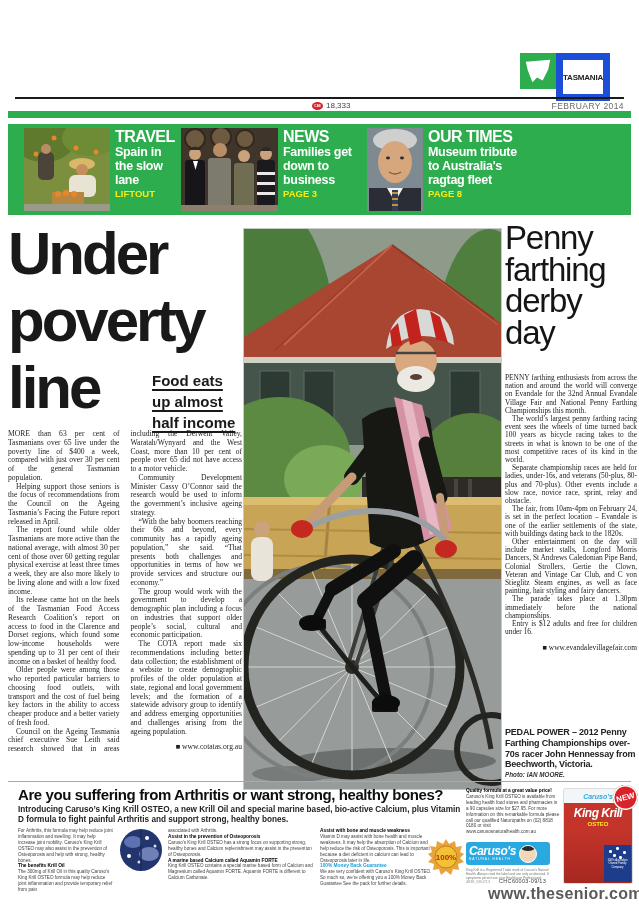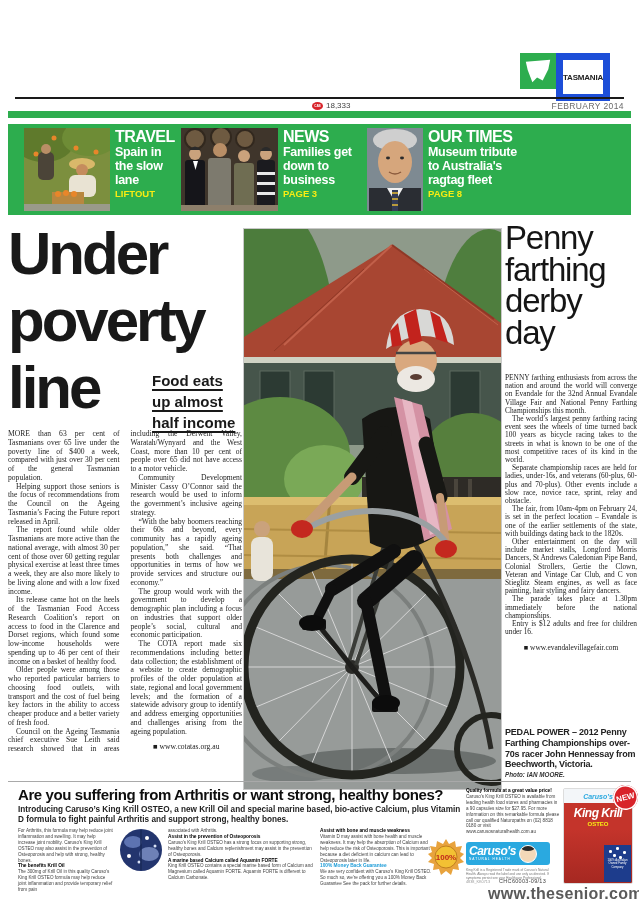--- a/index.html
+++ b/index.html
@@ -33,21 +33,21 @@
 
   
   .headline{position:absolute;left:8px;top:220px;width:238px;font-size:60px;font-weight:bold;
             letter-spacing:-3px;line-height:67px;color:#191919;}
   .subhead{position:absolute;left:152px;top:370px;width:88px;font-size:15px;font-weight:bold;line-height:21px;
            color:#191919;text-decoration:underline;text-decoration-thickness:1.5px;text-underline-offset:2.5px;}
   .article-body{position:absolute;left:8px;top:430px;width:234px;height:352px;column-count:2;column-gap:11px;
                 font-family:"Liberation Serif",serif;font-size:7.6px;line-height:8.75px;text-align:justify;color:#1c1c1c;}
   .article-body p{margin:0;}
   .article-body p + p{text-indent:8px;}
-  .article-link{text-indent:0 !important;margin-top:7px !important;text-align:center;}
+  .article-link{text-indent:0 !important;margin-top:7px !important;text-align:right;}
 
   
   .main-photo{position:absolute;left:243px;top:228px;width:257px;height:560px;border:1px solid #c9c9c9;}
 
   
   .side-headline{position:absolute;left:505px;top:222px;width:134px;font-size:33px;font-weight:normal;
                  line-height:31.5px;letter-spacing:-1.2px;color:#151515;}
   .side-body{position:absolute;left:505px;top:374px;width:132px;font-family:"Liberation Serif",serif;
              font-size:7.4px;line-height:8.2px;text-align:justify;color:#1c1c1c;}
   .side-body p{margin:0;}
@@ -193,21 +193,21 @@
       </div>
     </div>
   </nav>
 
   <h1 class="headline" style="margin:0">Under poverty line</h1>
   <div class="subhead">Food eats up almost half income</div>
   <div class="article-body">
     <p>MORE than 63 per cent of Tasmanians over 65 live under the poverty line of $400 a week, compared with just over 30 per cent of the general Tasmanian population.</p>
     <p>Helping support those seniors is the focus of recommendations from the Council on the Ageing Tasmania’s Facing the Future report released in April.</p>
     <p>The report found while older Tasmanians are more active than the national average, with almost 30 per cent of those over 60 getting regular physical exercise at least three times a week, they are also more likely to be living alone and with a low fixed income.</p>
-    <p>Its release came hot on the heels of the Tasmanian Food Access Research Coalition’s report on access to food in the Clarence and Dorset regions, which found some low-income households were spending up to 46 per cent of their income on a basket of healthy food.</p>
+    <p>Its release came hot on the heels of the Tasmanian Food Access Research Coalition’s report on access to food in the Clarence and Dorset regions, which found some low-income households were spending up to 31 per cent of their income on a basket of healthy food.</p>
     <p>Older people were among those who reported particular barriers to choosing food outlets, with transport and the cost of fuel being key factors in the ability to access cheaper produce and a better variety of fresh food.</p>
     <p>Council on the Ageing Tasmania chief executive Sue Leith said research showed that in areas including the Derwent Valley, Waratah/Wynyard and the West Coast, more than 10 per cent of people over 65 did not have access to a motor vehicle.</p>
     <p>Community Development Minister Cassy O’Connor said the research would be used to inform the government’s inclusive ageing strategy.</p>
     <p>“With the baby boomers reaching their 60s and beyond, every community has a rapidly ageing population,” she said. “That presents both challenges and opportunities in terms of how we provide services and structure our economy.”</p>
     <p>The group would work with the government to develop a demographic plan including a focus on industries that support older people’s social, cultural and economic participation.</p>
     <p>The COTA report made six recommendations including better data collection; the establishment of a website to create demographic profiles of the older population at state, regional and local government levels; and the formation of a statewide advisory group to identify and address emerging opportunities and challenges arising from the ageing population.</p>
     <p class="article-link">■ www.cotatas.org.au</p>
   </div>
 
   <svg class="main-photo" viewBox="0 0 257 560">
@@ -301,21 +301,21 @@
     <path d="M142,120 Q146,82 176,80 Q208,82 210,116 Q176,96 142,120 Z" fill="#d8d8d6"></path>
     <polygon points="160,86 172,80 178,112 166,116" fill="#c2231d"></polygon>
     <polygon points="186,82 196,88 204,114 192,110" fill="#c2231d"></polygon>
     <polygon points="146,102 154,94 158,116 148,118" fill="#c2231d"></polygon>
   </svg>
 
   <h2 class="side-headline" style="margin:0">Penny farthing derby day</h2>
   <div class="side-body">
     <p>PENNY farthing enthusiasts from across the nation and around the world will converge on Evandale for the 32nd Annual Evandale Village Fair and National Penny Farthing Championships this month.</p>
     <p>The world’s largest penny farthing racing event sees the wheels of time turned back 100 years as bicycle racing takes to the streets in what is known to be one of the most competitive races of its kind in the world.</p>
-    <p>Separate championship races are held for ladies, under-16s, and veterans (60-plus, 60-plus and 70-plus). Other events include a slow race, novice race, sprint, relay and obstacle.</p>
+    <p>Separate championship races are held for ladies, under-16s, and veterans (50-plus, 80-plus and 70-plus). Other events include a slow race, novice race, sprint, relay and obstacle.</p>
     <p>The fair, from 10am-4pm on February 24, is set in the perfect location – Evandale is one of the earlier settlements of the state, with buildings dating back to the 1820s.</p>
     <p>Other entertainment on the day will include market stalls, Longford Morris Dancers, St Andrews Caledonian Pipe Band, Colonial Strollers, Gertie the Clown, Veteran and Vintage Car Club, and C von Stieglitz Steam engines, as well as face painting, hair styling and fairy dancers.</p>
     <p>The parade takes place at 1.30pm immediately before the national championships.</p>
     <p>Entry is $12 adults and free for children under 16.</p>
     <p class="article-link" style="margin-top:3px">■ www.evandalevillagefair.com</p>
   </div>
   <div class="caption">PEDAL POWER – 2012 Penny Farthing Championships over-70s racer John Hennessay from Beechworth, Victoria.</div>
   <div class="credit">Photo: IAN MOORE.</div>
 
   <div class="ad-divider"></div>

